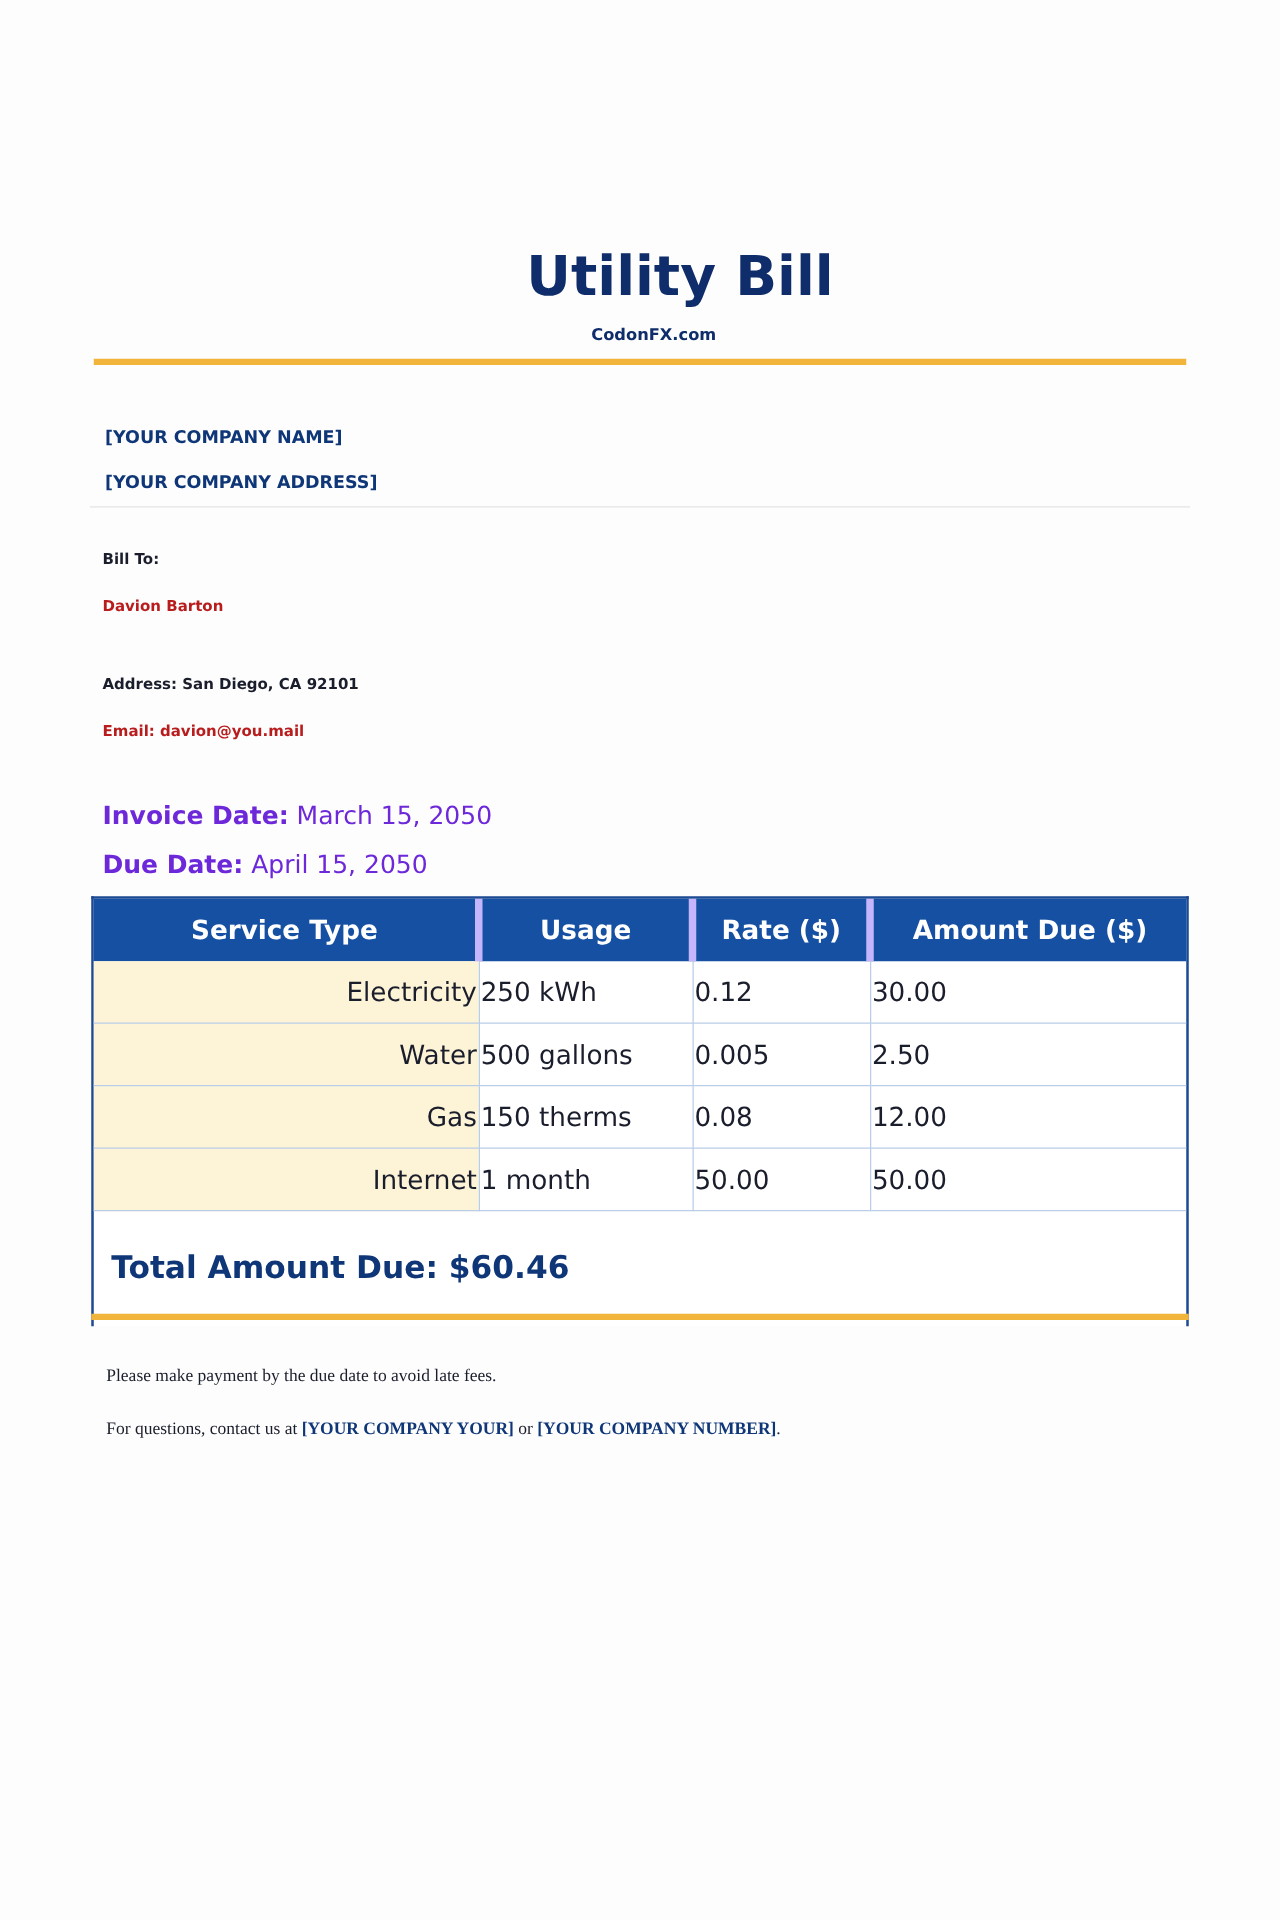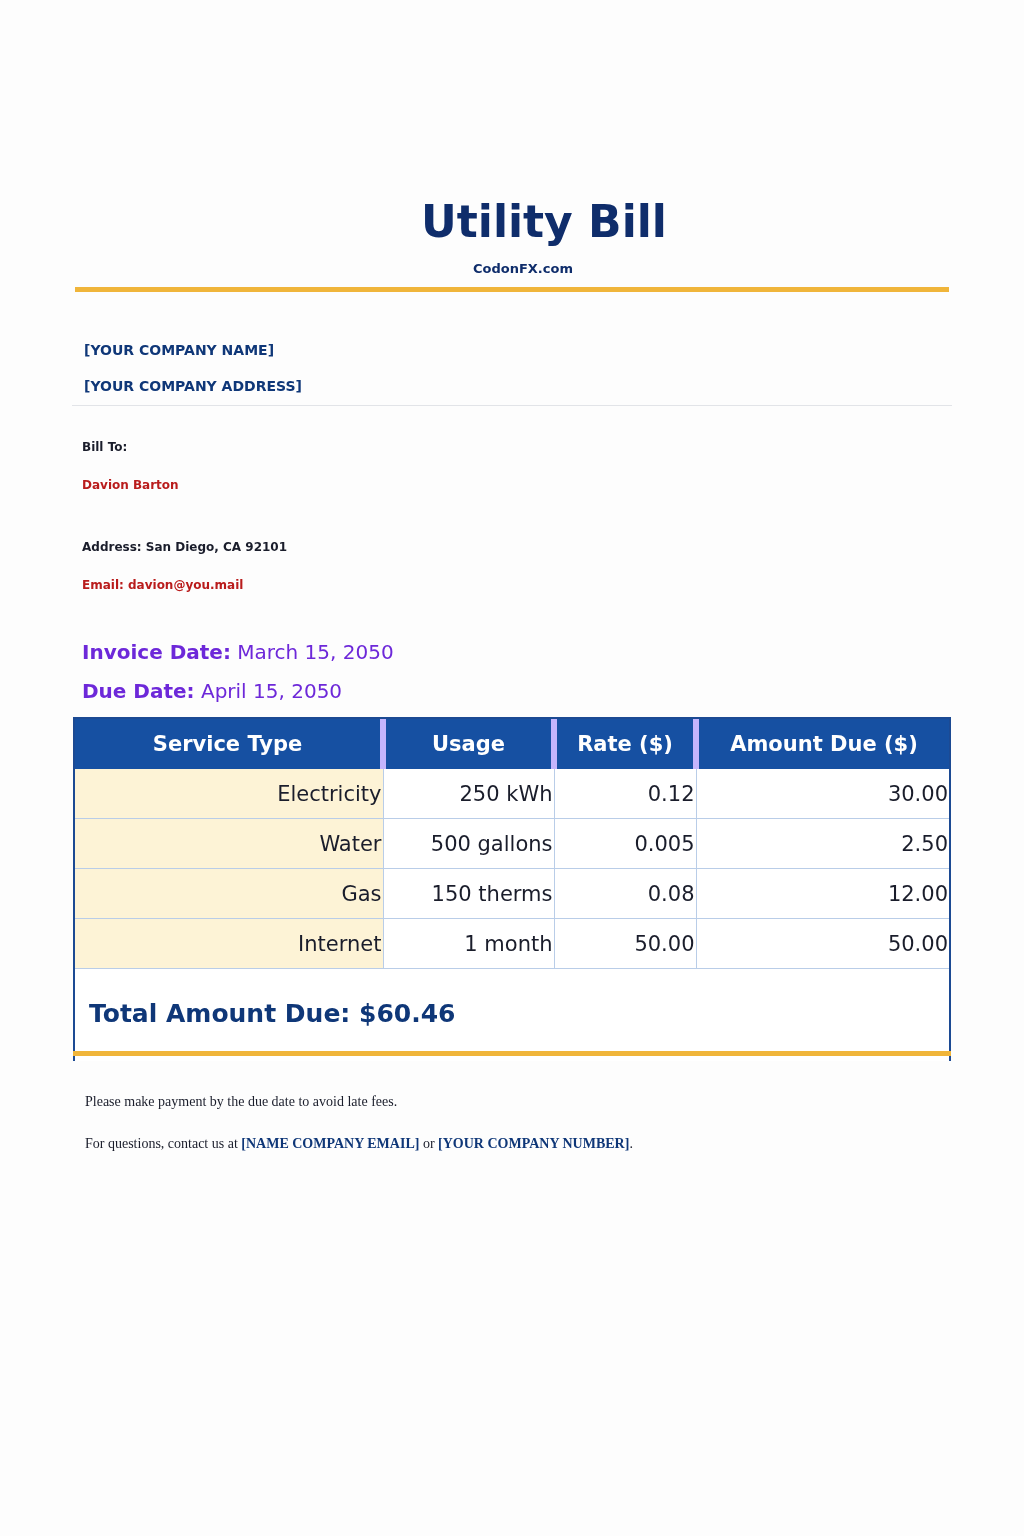--- a/index.html
+++ b/index.html
@@ -49,21 +49,21 @@
     border: 2px solid #1c4a93; border-bottom: none; box-sizing: border-box;
     background: #ffffff;
   }
   table { border-collapse: collapse; width: 100%; table-layout: fixed; }
   th {
     background: #1650a2; color: #ffffff; font-size: 21px; font-weight: bold;
     height: 48px; text-align: center; border-right: 6px solid #c4b5fd;
   }
   th:last-child { border-right: none; }
   td {
-    height: 47px; font-size: 21px; text-align: right; color: #1a1d2b;
+    height: 47px; font-size: 21px; text-align: left; color: #1a1d2b;
     border-right: 1px solid #b9cde8; border-bottom: 1px solid #b9cde8;
   }
   td:last-child { border-right: none; }
   td.svc { background: #fdf3d6; text-align: right; padding-left: 13px; }
   .total-row {
     height: 92px; position: relative;
   }
   .total {
     position: absolute; left: 14px; top: 30px;
     font-size: 25px; font-weight: bold; color: #0f3778;
@@ -154,14 +154,14 @@
     </tbody>
   </table>
   <div class="total-row">
     <div class="total">Total Amount Due: $60.46</div>
   </div>
 </div>
 <div class="table-bottom"></div>
 
 <div class="footer">
   <p>Please make payment by the due date to avoid late fees.</p>
-  <p><span>For questions, contact us at </span><span class="ph">[NAME COMPANY EMAIL]</span><span> or </span><span class="ph">[YOUR COMPANY NUMBER]</span><span>.</span></p>
+  <p><span>For questions, contact us at </span><span class="ph">[YOUR COMPANY YOUR]</span><span> or </span><span class="ph">[YOUR COMPANY NUMBER]</span><span>.</span></p>
 </div>
 
 </body></html>

